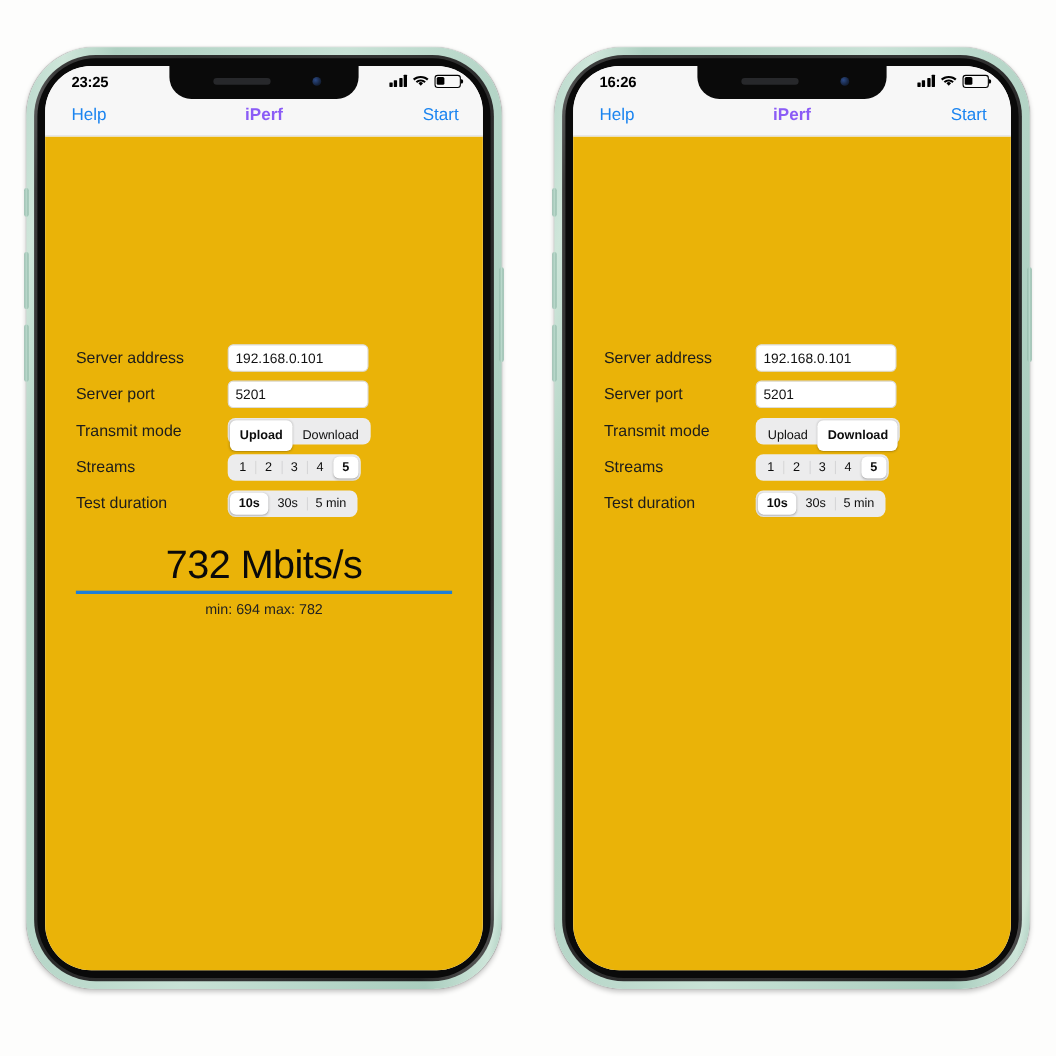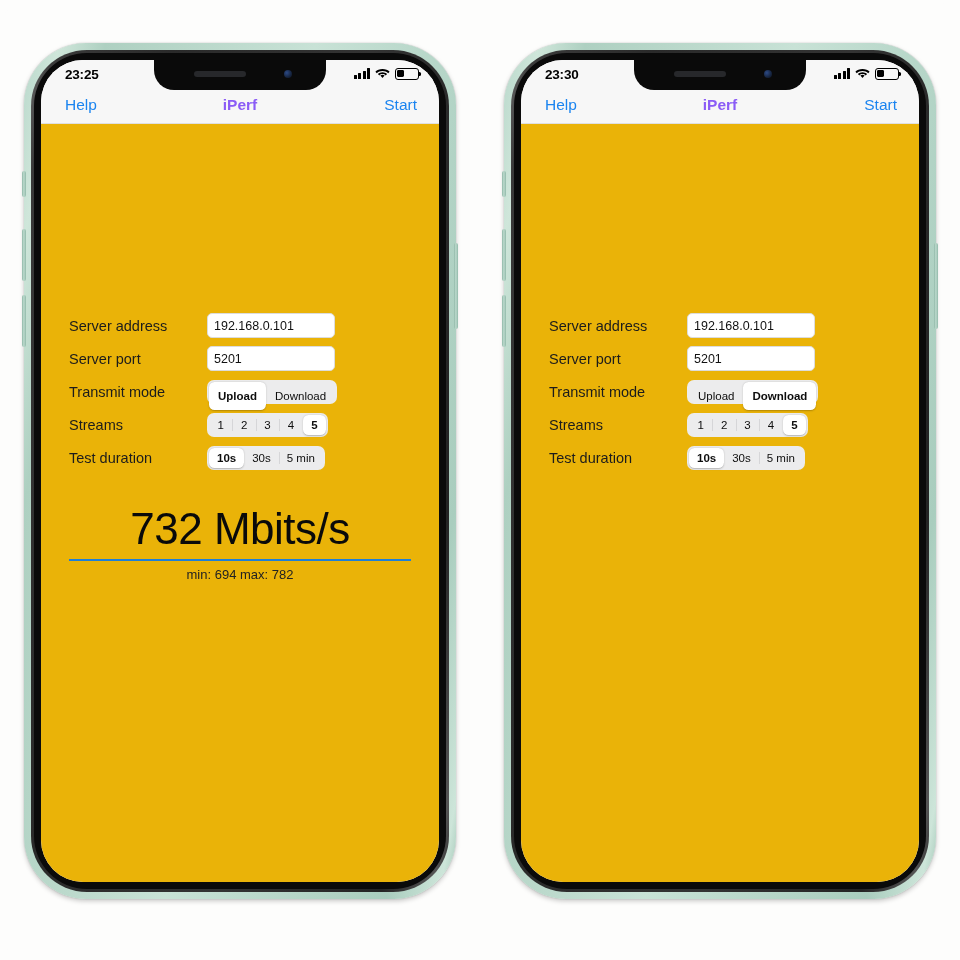--- a/index.html
+++ b/index.html
@@ -273,26 +273,25 @@
 
   
   .result {
     position: absolute;
     left: 28px;
     right: 28px;
     top: 368px;
     text-align: center;
   }
   .result-value {
-    font-size: 44px;
+    font-size: 36px;
     color: #0a0a0a;
     letter-spacing: -0.5px;
     line-height: 1.15;
     padding-bottom: 2px;
-    margin-top: 12px;
   }
   .result-rule {
     height: 2.2px;
     background: #1d7fd8;
     margin: 2px 0 6px 0;
   }
   .result-minmax {
     font-size: 13px;
     color: #222;
   }
@@ -422,21 +421,21 @@
     </div>
 
     <div class="screen">
 
       <div class="notch">
         <div class="speaker"></div>
         <div class="camera"></div>
       </div>
 
       <div class="statusbar">
-        <div class="status-time">23:30</div>
+        <div class="status-time">16:26</div>
         <div class="status-right">
           <div class="cell">
             <i></i>
               <i></i>
               <i></i>
               <i></i>
           </div>
           <div class="wifi">
             <svg width="15" height="11" viewBox="0 0 15 11">
               <path d="M7.5 9.9 L5.4 7.6 a3.1 3.1 0 0 1 4.2 0 Z" fill="#000"></path>

